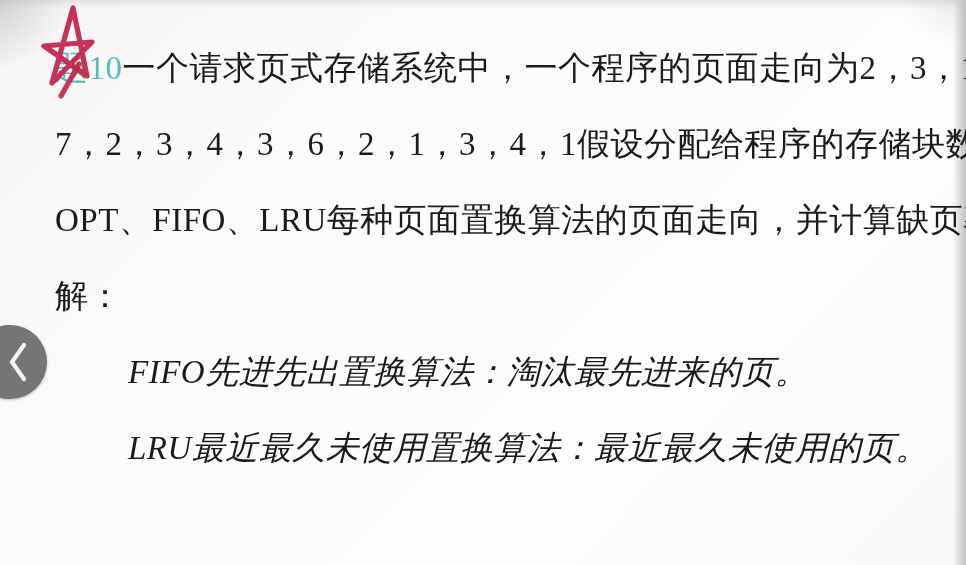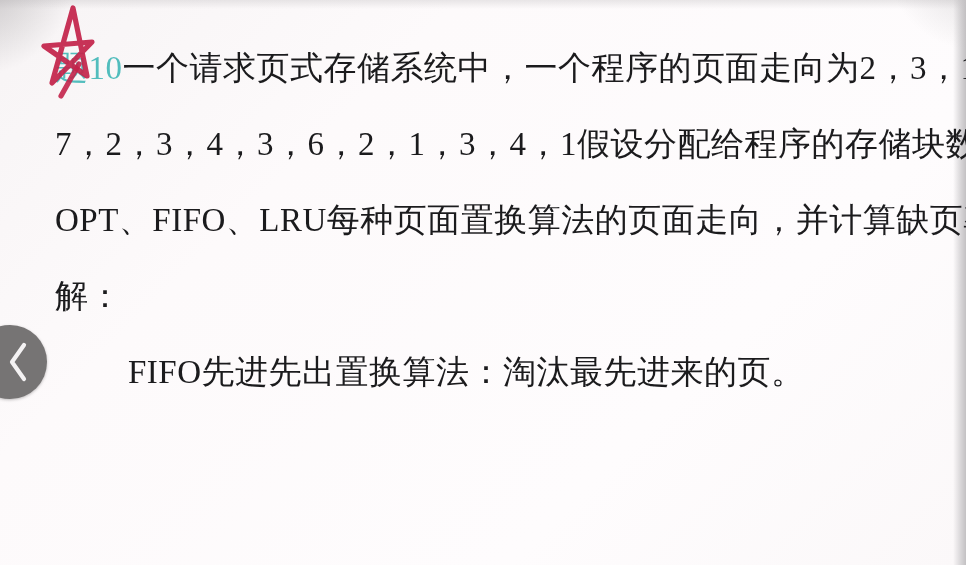--- a/index.html
+++ b/index.html
@@ -26,21 +26,21 @@
     font-size: 33px;
   }
   .line {
     line-height: 76px;
     white-space: nowrap;
     letter-spacing: 0.5px;
   }
   .label-teal { color: #52bdbd; }
   .sol-line { display: flex; }
   .sol-label { display: inline-block; width: 66px; flex: 0 0 66px; }
-  .indent-2 { padding-left: 73px; }
+  .indent-2 { padding-left: 73px; font-style: italic; }
   .star-annotation {
     position: absolute;
     left: 39px; top: 2px;
     width: 60px; height: 100px;
     z-index: 3;
     pointer-events: none;
   }
   .back-button {
     position: absolute;
     left: -27px; top: 325px;
@@ -69,20 +69,21 @@
     <div class="line"><span>7，2，3，4，3，6，2，1，3，4，1假设分配给程序的存储块数为3块，请给出</span></div>
 
     <div class="line"><span>OPT、FIFO、LRU每种页面置换算法的页面走向，并计算缺页率。</span></div>
 
     <div class="line sol-line">
         <span class="sol-label">解：</span>
       </div>
 
     <div class="line indent-2"><span>FIFO先进先出置换算法：淘汰最先进来的页。</span></div>
 
+    <div class="line indent-2"><span>LRU最近最久未使用置换算法：最近最久未使用的页。</span></div>
   </div>
 
   <div class="back-button">
     <svg width="74" height="74" viewBox="0 0 74 74" aria-hidden="true">
       <polyline points="51,20 39,37 51,54" fill="none" stroke="#f4f2f3" stroke-width="4.2" stroke-linecap="round" stroke-linejoin="round"></polyline>
     </svg>
   </div>
 
 </div>
 

